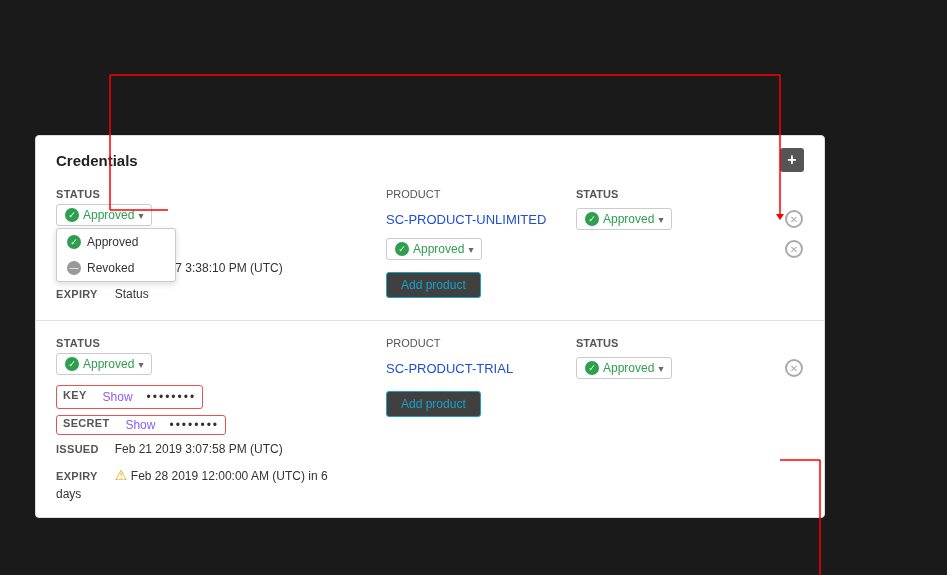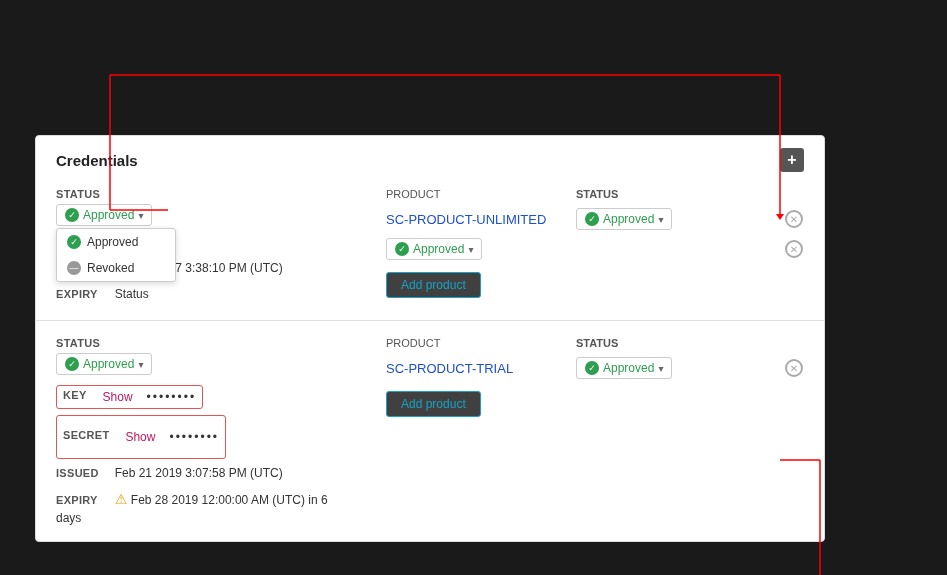--- a/index.html
+++ b/index.html
@@ -140,21 +140,21 @@
       display: flex;
       align-items: center;
       gap: 6px;
       padding: 6px 10px;
       cursor: pointer;
       font-size: 12px;
     }
 
     
     .show-link {
-      color: #be185d;
+      color: #8b5cf6;
       cursor: pointer;
       text-decoration: none;
       font-size: 12px;
     }
 
     .dots {
       color: #333;
       font-size: 12px;
       letter-spacing: 2px;
     }
@@ -388,21 +388,21 @@
                 <span class="chevron">▾</span>
               </div>
             </div>
 
             <div class="field-row" style="border: 1.5px solid #e05555; border-radius:3px; padding:3px 6px; display:inline-flex; margin-bottom:6px;">
               <span class="field-label" style="margin-right:8px;">Key</span>
               <span class="show-link">Show</span>
               <span class="dots" style="margin-left:6px;">••••••••</span>
             </div>
             <br>
-            <div class="field-row" style="border: 1.5px solid #e05555; border-radius:3px; padding:13px 6px; display:inline-flex; margin-bottom:6px;">
+            <div class="field-row" style="border: 1.5px solid #e05555; border-radius:3px; padding:1px 6px; display:inline-flex; margin-bottom:6px;">
               <span class="field-label" style="margin-right:8px;">Secret</span>
               <span class="show-link">Show</span>
               <span class="dots" style="margin-left:6px;">••••••••</span>
             </div>
 
             <div style="margin-bottom:8px;">
               <span class="field-label" style="display:inline-block;width:55px;">Issued</span>
               <span class="field-value">Feb 21 2019 3:07:58 PM (UTC)</span>
             </div>
             <div>

